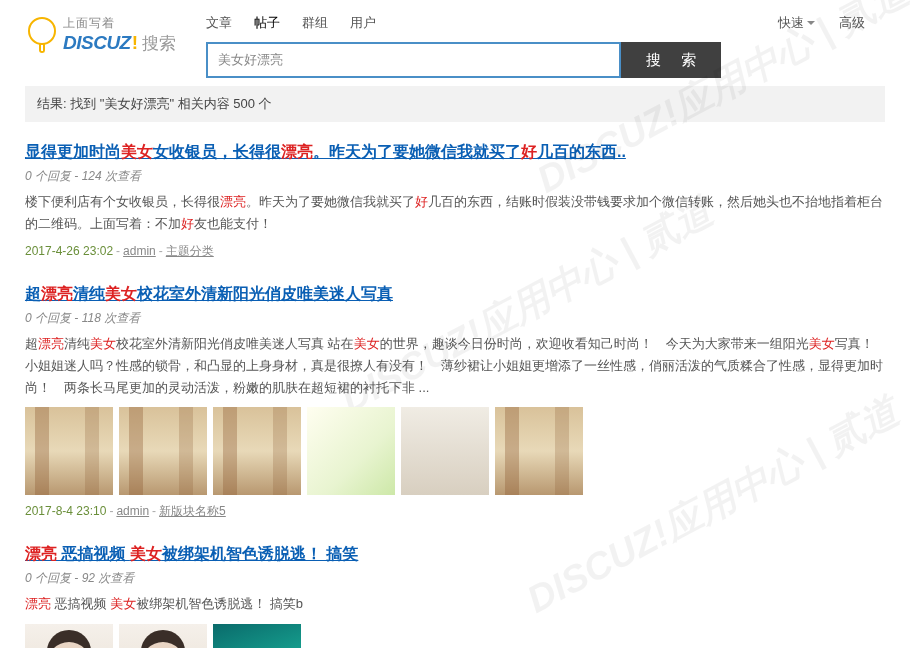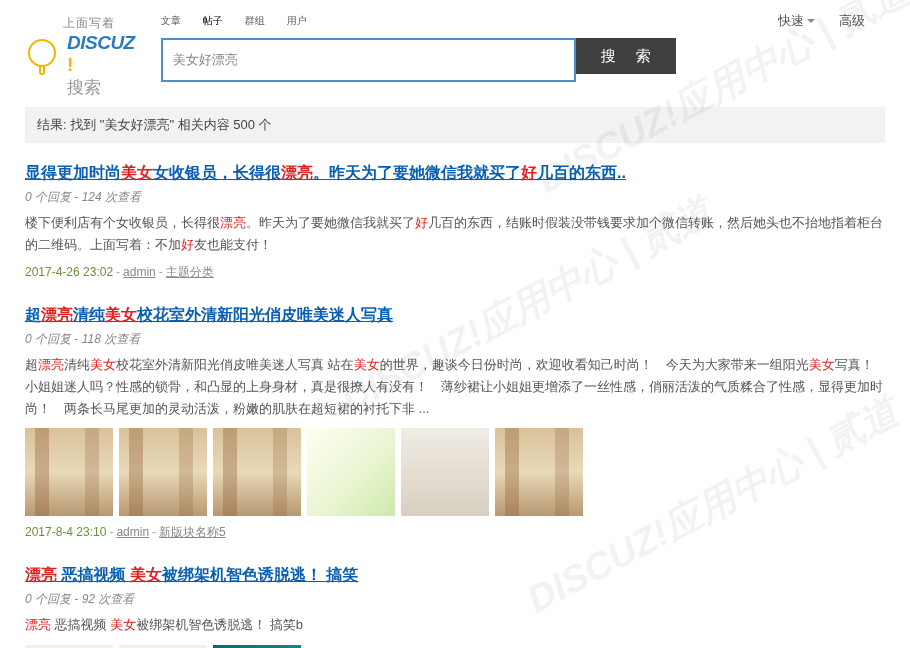--- a/index.html
+++ b/index.html
@@ -7,36 +7,36 @@
   a { text-decoration: none; color: #0a5fb4; }
 
   .header { display: flex; align-items: flex-start; margin-bottom: 8px; }
   .logo-block { display: flex; flex-direction: column; margin-right: 30px; padding-top: 5px; }
   .logo-row { display: flex; align-items: center; }
   .logo-bulb { width: 34px; height: 36px; position: relative; margin-right: 4px; }
   .bulb-circle { width: 28px; height: 28px; border: 2.5px solid #f7b500; border-radius: 50%; position: absolute; top: 0; left: 3px; }
   .bulb-tail { width: 6px; height: 10px; border: 2.5px solid #f7b500; border-top: none; border-radius: 0 0 3px 3px; position: absolute; bottom: 0; left: 14px; }
   .logo-text-col { display: flex; flex-direction: column; }
   .logo-sub { font-size: 12px; color: #888; letter-spacing: 1px; }
-  .logo-main { display: flex; align-items: baseline; flex-direction: column; }
+  .logo-main { display: flex; align-items: baseline; }
   .logo-discuz { font-weight: bold; font-style: italic; color: #2c7ac1; font-size: 19px; letter-spacing: -0.5px; }
   .logo-excl { color: #f7b500; font-weight: bold; font-size: 19px; margin-left: 1px; }
   .logo-search { color: #999; font-size: 17px; margin-left: 4px; font-weight: normal; }
 
   .header-right { flex: 1; display: flex; flex-direction: column; }
   .nav-row { display: flex; align-items: center; margin-bottom: 6px; }
   .nav-tabs { display: flex; gap: 22px; }
-  .nav-tab { color: #555; font-size: 10px; padding: 4px 0; cursor: pointer; }
+  .nav-tab { color: #555; font-size: 13px; padding: 4px 0; cursor: pointer; }
   .nav-tab.active { color: #000; font-weight: normal; }
   .nav-adv { margin-left: auto; display: flex; gap: 24px; align-items: center; padding-right: 20px; }
   .adv-item { color: #555; font-size: 13px; cursor: pointer; display: flex; align-items: center; gap: 3px; }
   .caret-down { display: inline-block; width: 0; height: 0; border-left: 4px solid transparent; border-right: 4px solid transparent; border-top: 4px solid #888; }
 
   .search-row { display: flex; }
-  .search-input { flex: 1; max-width: 415px; border: 2px solid #4a8fc7; padding: 8px 10px; font-size: 13px; color: #888; outline: none; height: 44px; font-family: Liberation Mono, monospace; }
+  .search-input { flex: 1; max-width: 415px; border: 2px solid #4a8fc7; padding: 8px 10px; font-size: 13px; color: #888; outline: none; height: 36px; font-family: Liberation Mono, monospace; }
   .search-btn { width: 100px; height: 36px; background: #404040; color: #fff; border: none; font-size: 15px; letter-spacing: 8px; padding-left: 8px; cursor: pointer; }
 
   .result-bar { background: #f2f2f2; padding: 9px 12px; font-size: 13px; color: #444; margin-bottom: 20px; }
 
   .result-item { margin-bottom: 24px; }
   .r-title { font-size: 16px; margin-bottom: 5px; }
   .r-title a { color: #0a5fb4; text-decoration: underline; }
   .hl { color: #d22; }
   .r-meta { font-size: 12px; color: #888; margin-bottom: 6px; font-style: italic; }
   .r-snippet { font-size: 13px; color: #555; line-height: 1.7; margin-bottom: 8px; }

